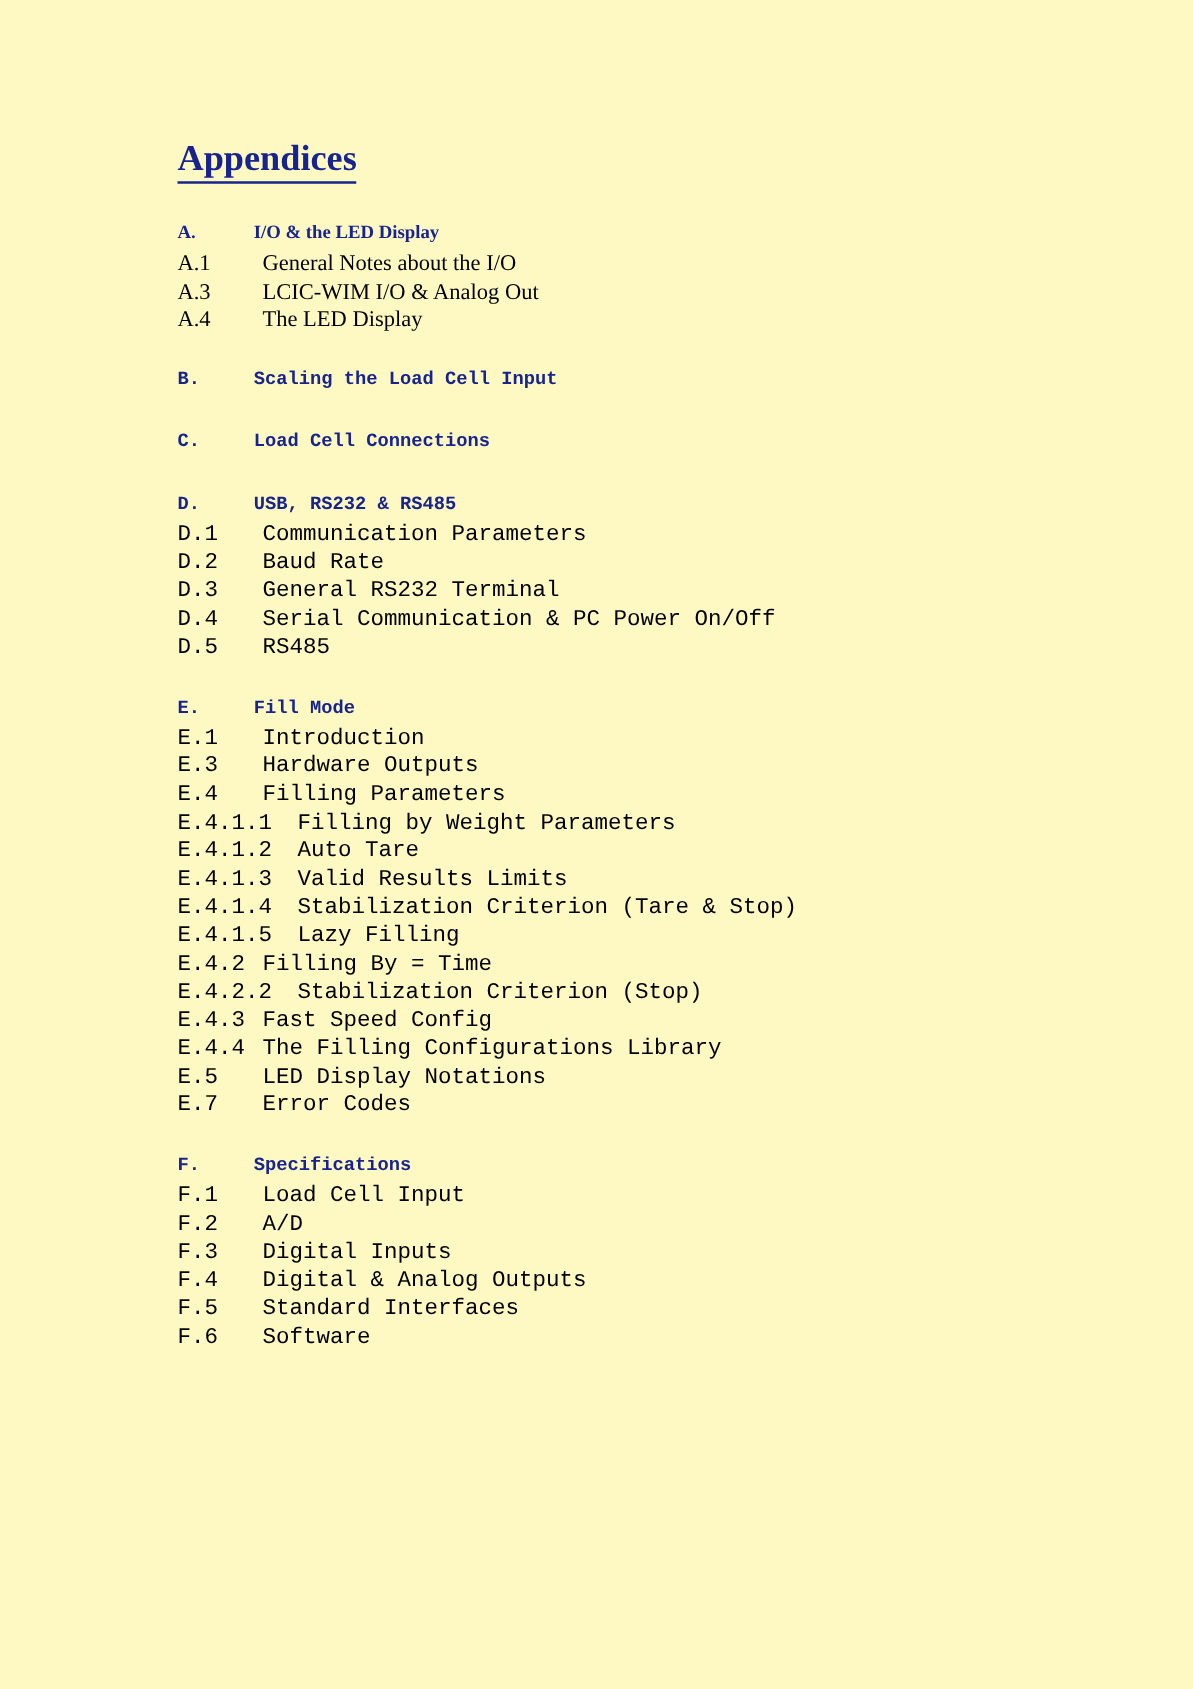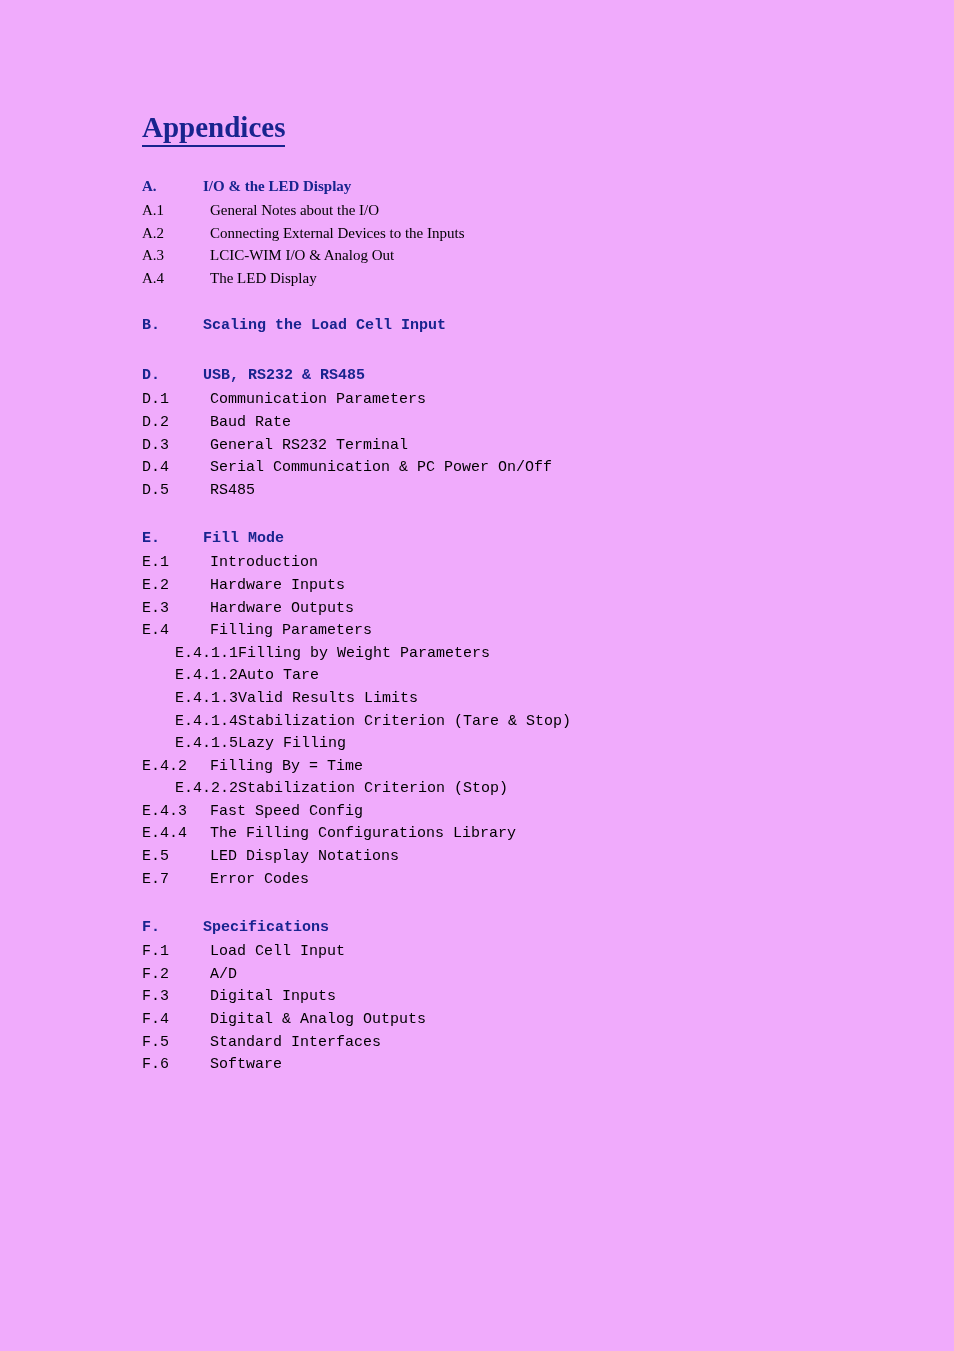--- a/index.html
+++ b/index.html
@@ -11,21 +11,21 @@
   body {
     font-family: "Liberation Serif", "DejaVu Serif", serif;
     color: #000000;
     -webkit-font-smoothing: antialiased;
   }
 
   .page {
     position: relative;
     width: 954px;
     height: 1351px;
-    background: #f0abfc;
+    background: #fef9c3;
     box-sizing: border-box;
     overflow: hidden;
   }
 
   
   .content {
     position: absolute;
     left: 142px;
     top: 110px;
     width: 700px;
@@ -72,79 +72,80 @@
   }
   .heading .h-title {
     display: inline-block;
     vertical-align: baseline;
   }
 
   
   .entry {
     display: block;
     white-space: nowrap;
-    font-size: 15px;
+    font-size: 18px;
     line-height: 22.6px;
     color: #000000;
     margin: 0;
   }
   .entry .e-label {
     display: inline-block;
     vertical-align: baseline;
   }
   .entry .e-text {
     display: inline-block;
     vertical-align: baseline;
   }
   
   .entry.tab1 .e-label { width: 68px; }
   
-  .entry.tab2 .e-label { width: 96px; text-align: right; }
+  .entry.tab2 .e-label { width: 96px; }
 
   
   .entries { margin-top: 0; }
 </style>
 </head>
 <body>
 
 <div class="page">
   <div class="content">
 
     <h1 class="doc-title">
       <span>Appendices</span>
     </h1>
 
     <div id="sections-host">
         <div class="section">
           <div class="heading"><span class="h-label">A.</span><span class="h-title">I/O &amp; the LED Display</span></div>
           <div class="entries">
             <div class="entry tab1"><span class="e-label">A.1</span><span class="e-text">General Notes about the I/O</span></div>
-            <div class="entry tab1"><span class="e-label">A.2</span><span class="e-text">Connecting External Devices to the Inputs</span></div>
             <div class="entry tab1"><span class="e-label">A.3</span><span class="e-text">LCIC-WIM I/O &amp; Analog Out</span></div>
             <div class="entry tab1"><span class="e-label">A.4</span><span class="e-text">The LED Display</span></div>
           </div>
         </div>
         <div class="section">
           <div class="heading"><span class="h-label">B.</span><span class="h-title">Scaling the Load Cell Input</span></div>
+        </div>
+        <div class="section">
+          <div class="heading"><span class="h-label">C.</span><span class="h-title">Load Cell Connections</span></div>
         </div>
         <div class="section">
           <div class="heading"><span class="h-label">D.</span><span class="h-title">USB, RS232 &amp; RS485</span></div>
           <div class="entries">
             <div class="entry tab1"><span class="e-label">D.1</span><span class="e-text">Communication Parameters</span></div>
             <div class="entry tab1"><span class="e-label">D.2</span><span class="e-text">Baud Rate</span></div>
             <div class="entry tab1"><span class="e-label">D.3</span><span class="e-text">General RS232 Terminal</span></div>
             <div class="entry tab1"><span class="e-label">D.4</span><span class="e-text">Serial Communication &amp; PC Power On/Off</span></div>
             <div class="entry tab1"><span class="e-label">D.5</span><span class="e-text">RS485</span></div>
           </div>
         </div>
         <div class="section">
           <div class="heading"><span class="h-label">E.</span><span class="h-title">Fill Mode</span></div>
           <div class="entries">
             <div class="entry tab1"><span class="e-label">E.1</span><span class="e-text">Introduction</span></div>
-            <div class="entry tab1"><span class="e-label">E.2</span><span class="e-text">Hardware Inputs</span></div>
             <div class="entry tab1"><span class="e-label">E.3</span><span class="e-text">Hardware Outputs</span></div>
             <div class="entry tab1"><span class="e-label">E.4</span><span class="e-text">Filling Parameters</span></div>
             <div class="entry tab2"><span class="e-label">E.4.1.1</span><span class="e-text">Filling by Weight Parameters</span></div>
             <div class="entry tab2"><span class="e-label">E.4.1.2</span><span class="e-text">Auto Tare</span></div>
             <div class="entry tab2"><span class="e-label">E.4.1.3</span><span class="e-text">Valid Results Limits</span></div>
             <div class="entry tab2"><span class="e-label">E.4.1.4</span><span class="e-text">Stabilization Criterion (Tare &amp; Stop)</span></div>
             <div class="entry tab2"><span class="e-label">E.4.1.5</span><span class="e-text">Lazy Filling</span></div>
             <div class="entry tab1"><span class="e-label">E.4.2</span><span class="e-text">Filling By = Time</span></div>
             <div class="entry tab2"><span class="e-label">E.4.2.2</span><span class="e-text">Stabilization Criterion (Stop)</span></div>
             <div class="entry tab1"><span class="e-label">E.4.3</span><span class="e-text">Fast Speed Config</span></div>

